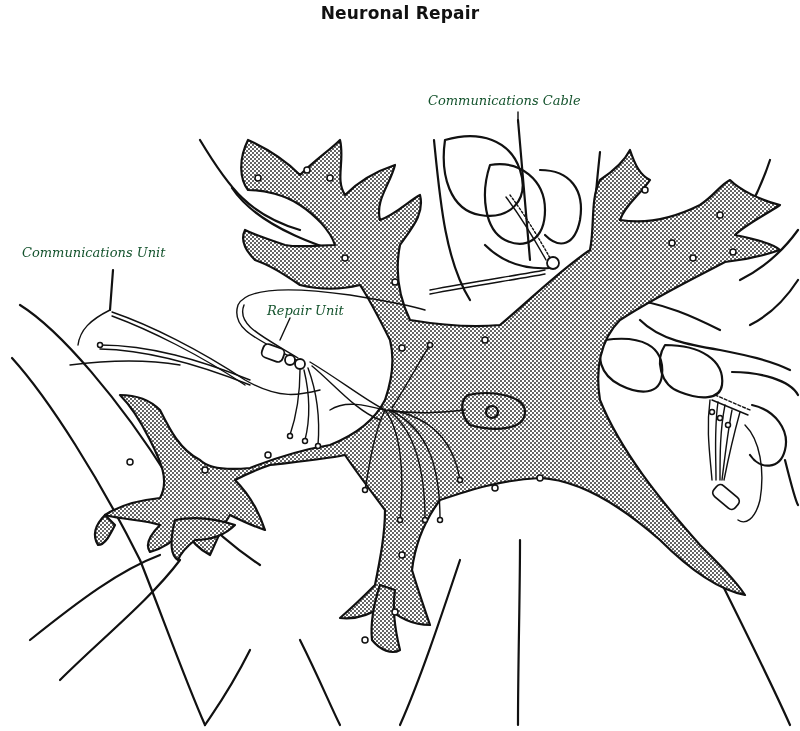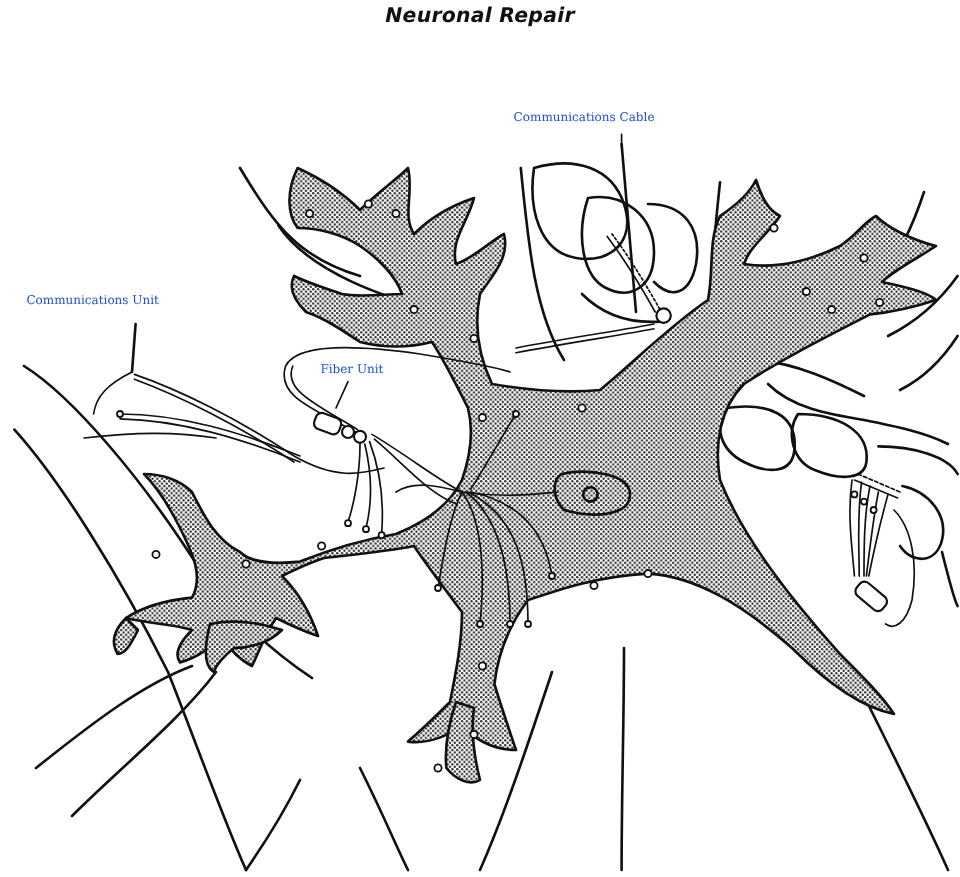--- a/index.html
+++ b/index.html
@@ -1,24 +1,25 @@
 <!DOCTYPE html>
 <html><head>
 <meta charset="utf-8">
 <style>
   html, body { margin: 0; padding: 0; background: #ffffff; }
   body { width: 800px; height: 731px; position: relative; overflow: hidden; }
   .title {
     position: absolute; left: 0; top: 3px; width: 800px; text-align: center;
     font-family: "DejaVu Sans", sans-serif; font-weight: bold; font-size: 17px;
-    color: #111; letter-spacing: 0.2px; font-style: italic;
+    color: #111; letter-spacing: 0.2px;
   }
   .label {
-    position: absolute; font-family: "DejaVu Serif", serif; font-size: 10px; color: #1d4ed8;
+    position: absolute; font-family: "DejaVu Serif", serif; font-size: 13px; color: #14532d;
     white-space: nowrap;
+    font-style: italic;
   }
   #lbl-cable { left: 428px; top: 93px; }
   #lbl-fiber { left: 22px; top: 245px; }
   #lbl-unit  { left: 267px; top: 303px; }
   svg.art { position: absolute; left: 0; top: 0; }
   .o { fill: none; stroke: #111; stroke-width: 2.2; stroke-linecap: round; stroke-linejoin: round; }
   .t { fill: none; stroke: #111; stroke-width: 1.4; stroke-linecap: round; stroke-linejoin: round; }
   .neuron { fill: url(#dots); stroke: #111; stroke-width: 2.2; stroke-linejoin: round; }
   .node { fill: #fff; stroke: #111; stroke-width: 1.5; }
   .blob { fill: #fff; stroke: #111; stroke-width: 1.8; }
@@ -221,13 +222,13 @@
     <circle class="node" cx="402" cy="555" r="3"></circle>
     <circle class="node" cx="395" cy="612" r="3"></circle>
     <circle class="node" cx="365" cy="640" r="3"></circle>
   </g>
 
   <path class="t" d="M518 112 L518 122"></path>
 </svg>
 
 <div class="label" id="lbl-cable">Communications Cable</div>
 <div class="label" id="lbl-fiber">Communications Unit</div>
-<div class="label" id="lbl-unit">Fiber Unit</div>
+<div class="label" id="lbl-unit">Repair Unit</div>
 
 </body></html>

